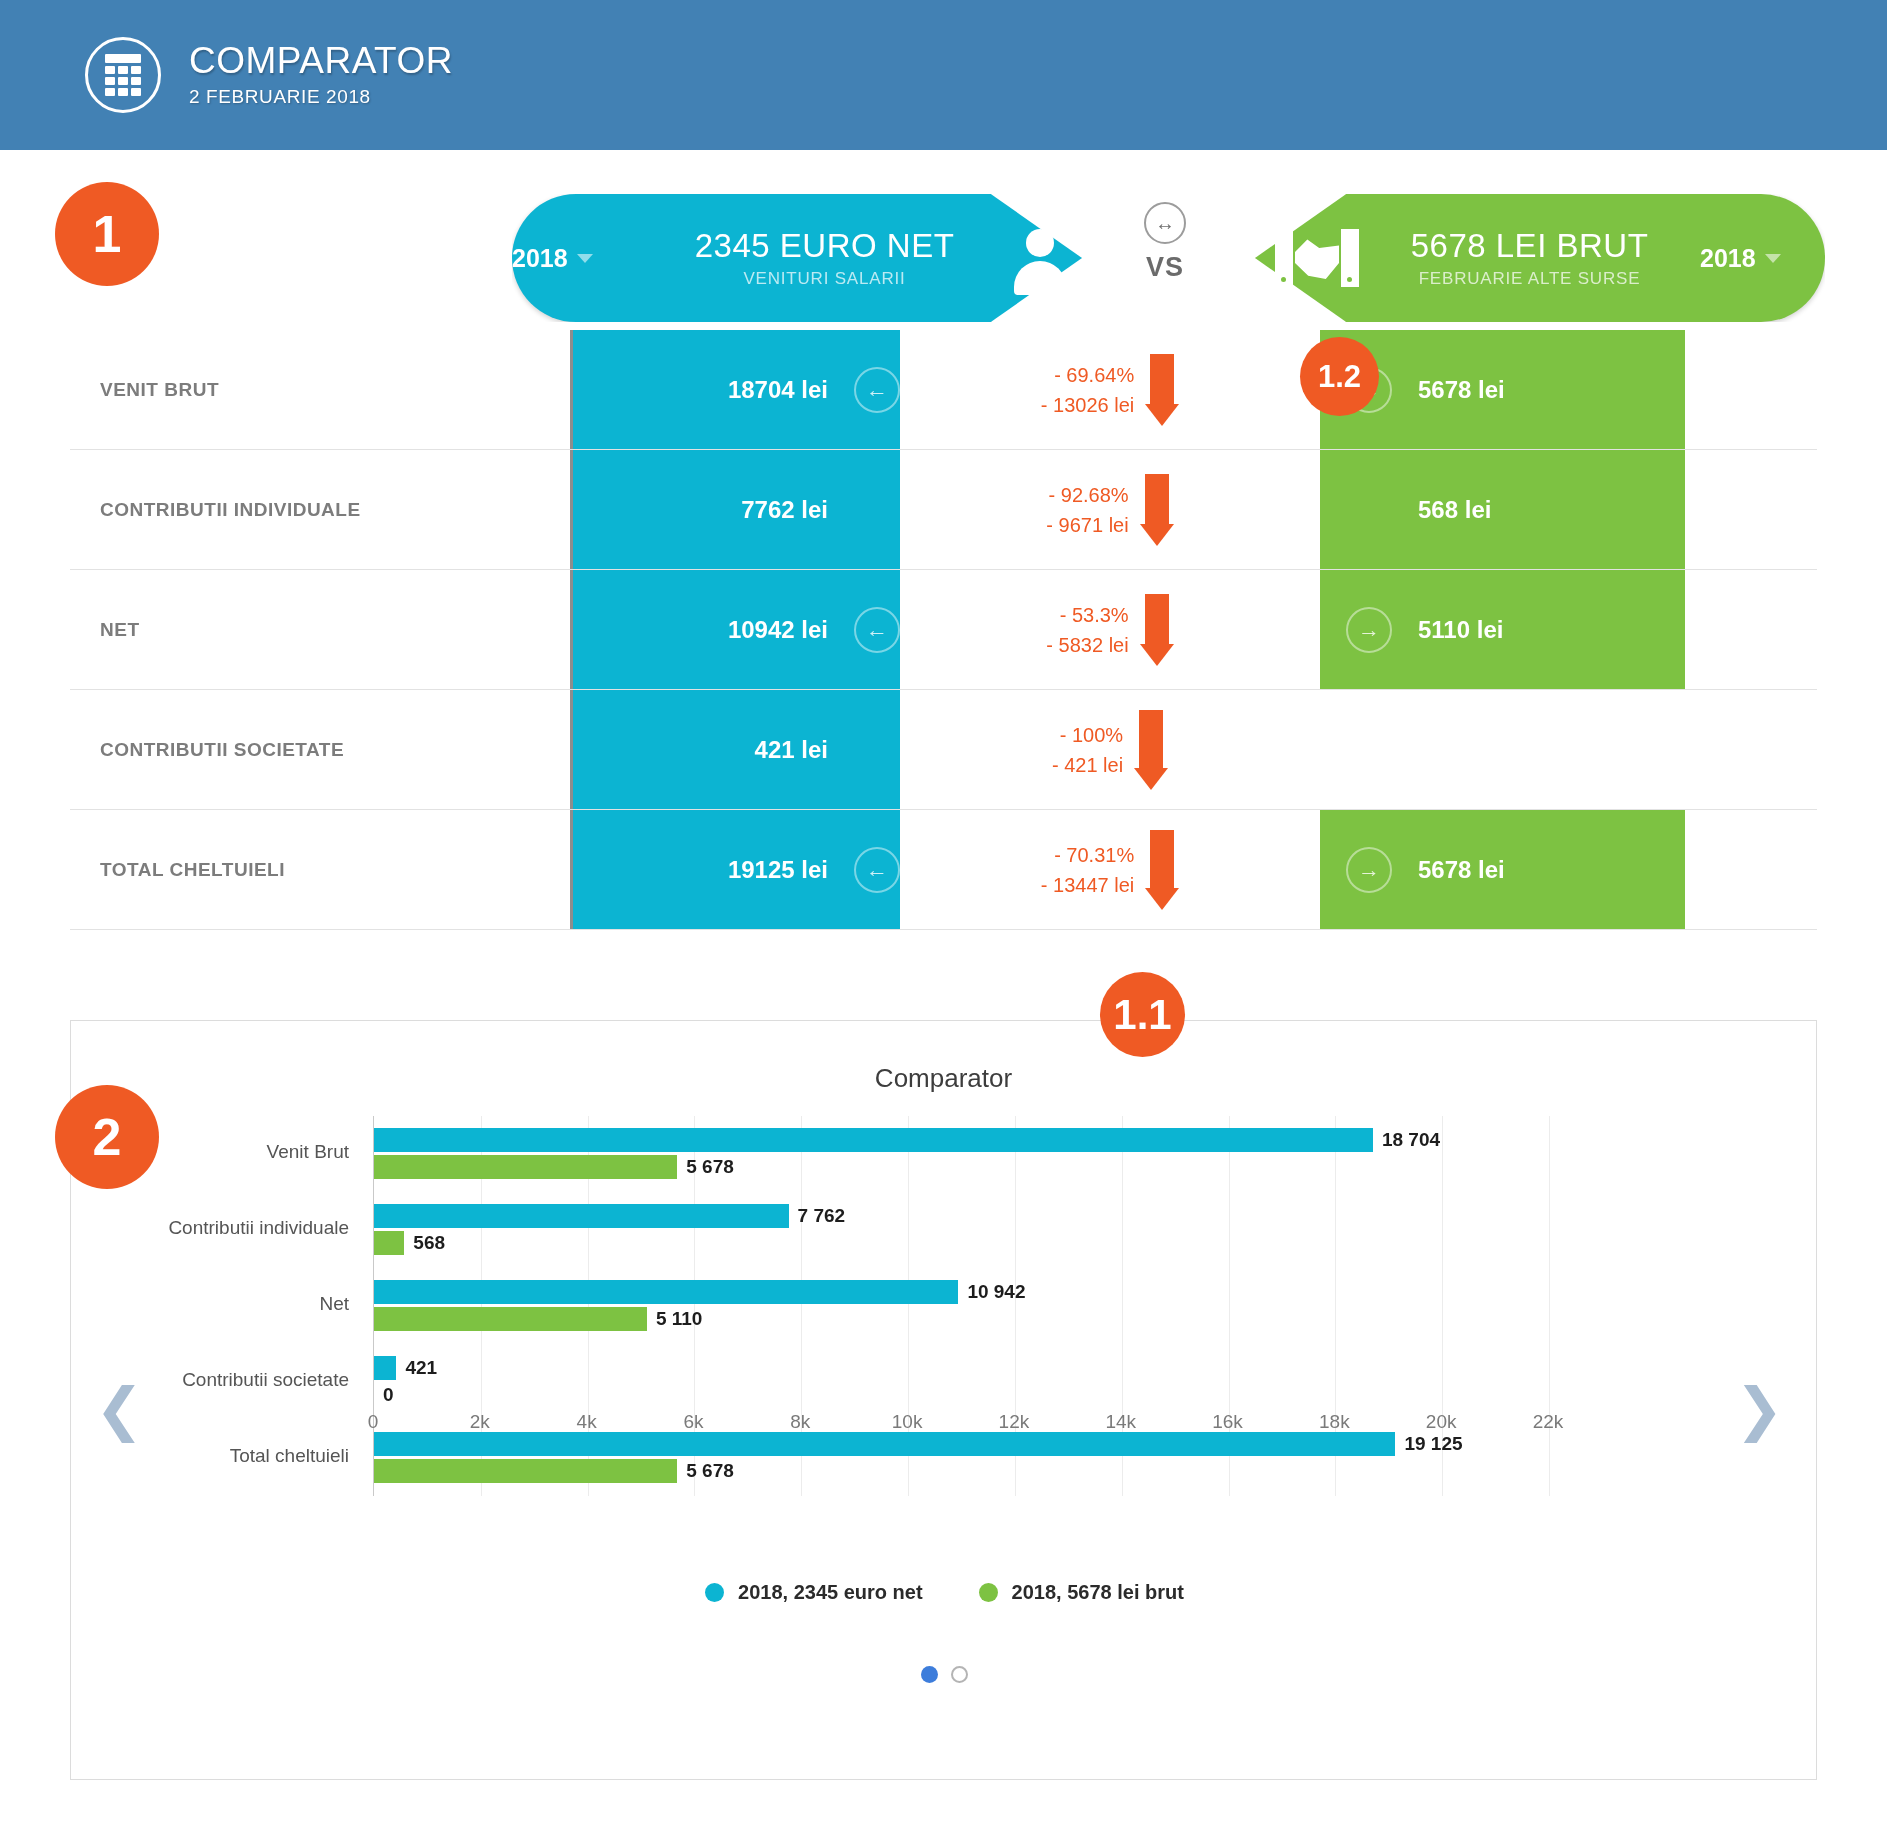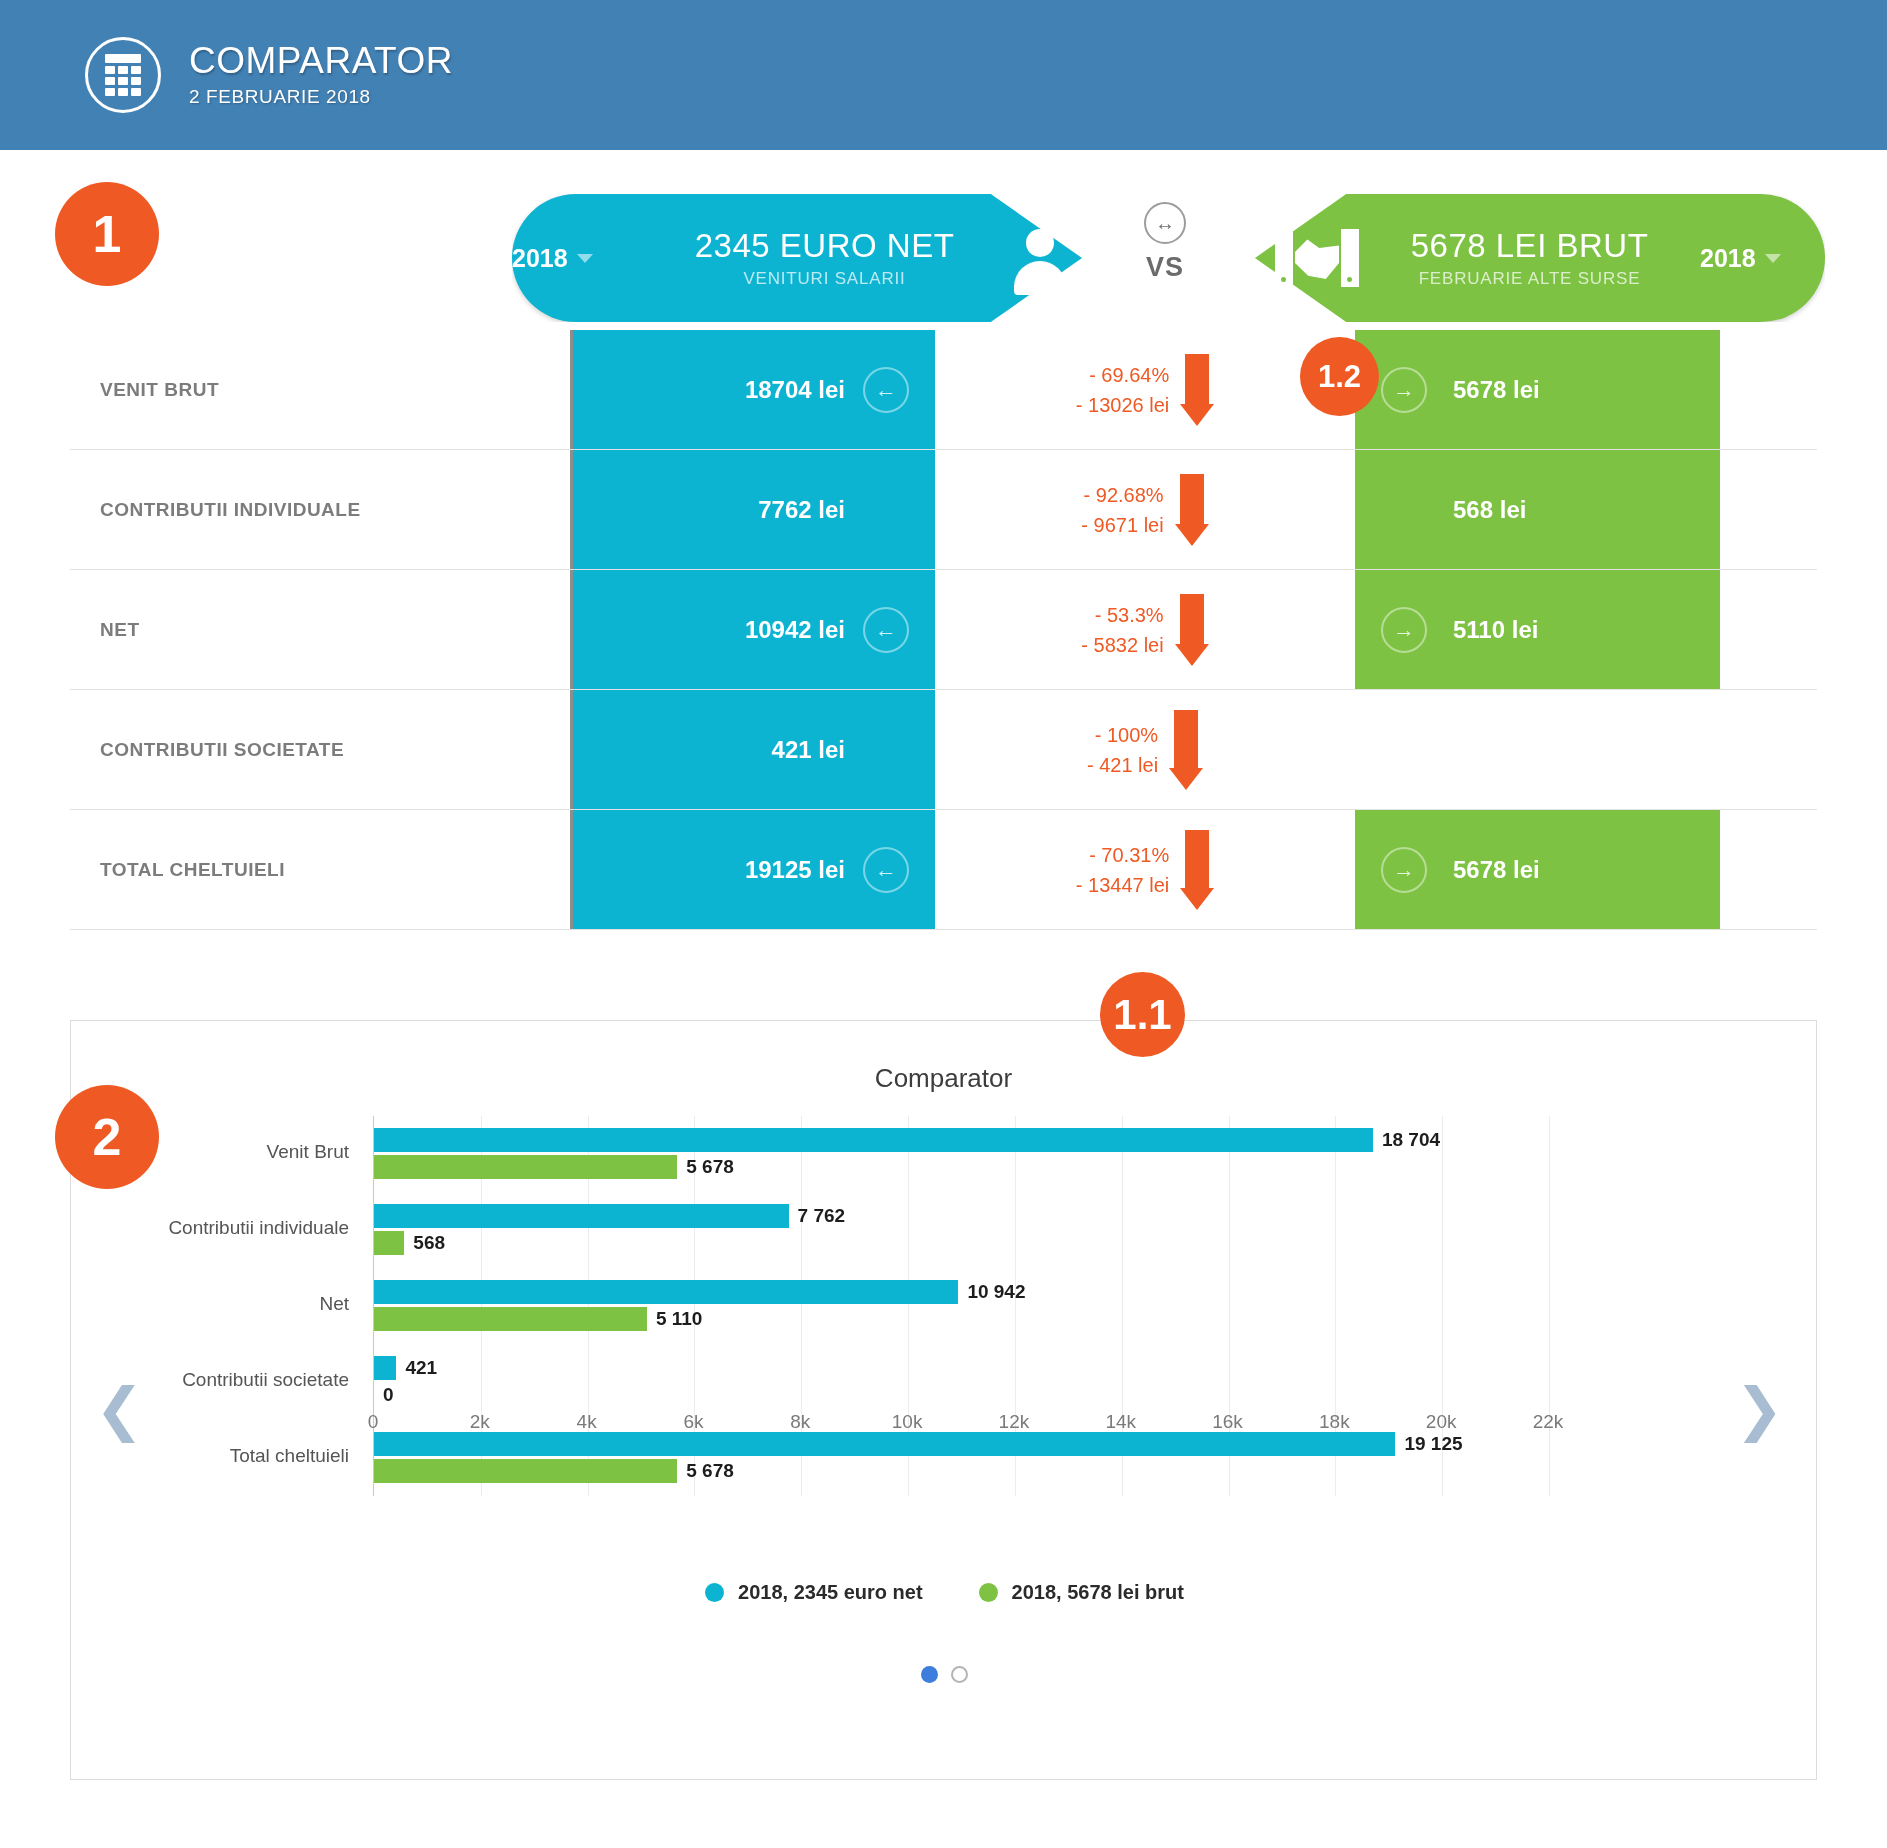--- a/index.html
+++ b/index.html
@@ -82,22 +82,22 @@
 
   
   .table { position: absolute; left: 70px; top: 330px; width: 1747px; }
   .row { position: relative; height: 120px; border-bottom: 1px solid #e2e2e2; display: flex; align-items: stretch; }
   .row:first-child { border-top: none; }
   .cell-label {
     width: 500px; display:flex; align-items:center; padding-left: 30px;
     font-size: 19px; font-weight: 700; color: #7c7c7c; letter-spacing: .5px;
   }
   .cell-blue {
-    width: 365px; background: #0cb4d2; display:flex; align-items:center; justify-content:flex-end;
-    padding-right: 26px; gap: 18px; border-left: 3px solid #8d8d8d;
+    width: 330px; background: #0cb4d2; display:flex; align-items:center; justify-content:flex-end;
+    gap: 26px; border-left: 3px solid #8d8d8d;
   }
   .cell-blue .val { font-size: 24px; font-weight: 700; color: #fff; }
   .cell-delta {
     width: 420px; display:flex; align-items:center; justify-content:center; gap: 11px;
   }
   .delta-nums { text-align: right; color:#ef5a24; font-size: 20px; line-height: 1.5; }
   .cell-green {
     width: 365px; background: #7dc242; display:flex; align-items:center; justify-content:flex-start;
     padding-left: 26px; gap: 26px;
   }

